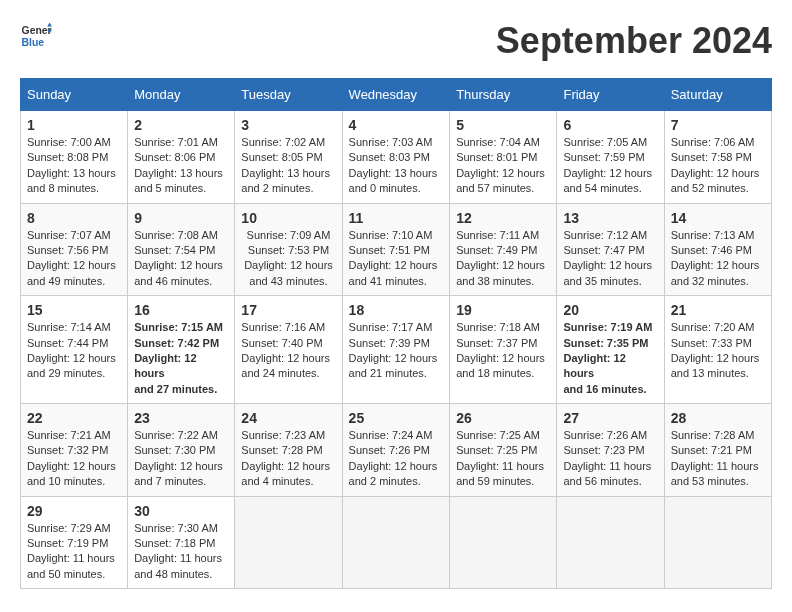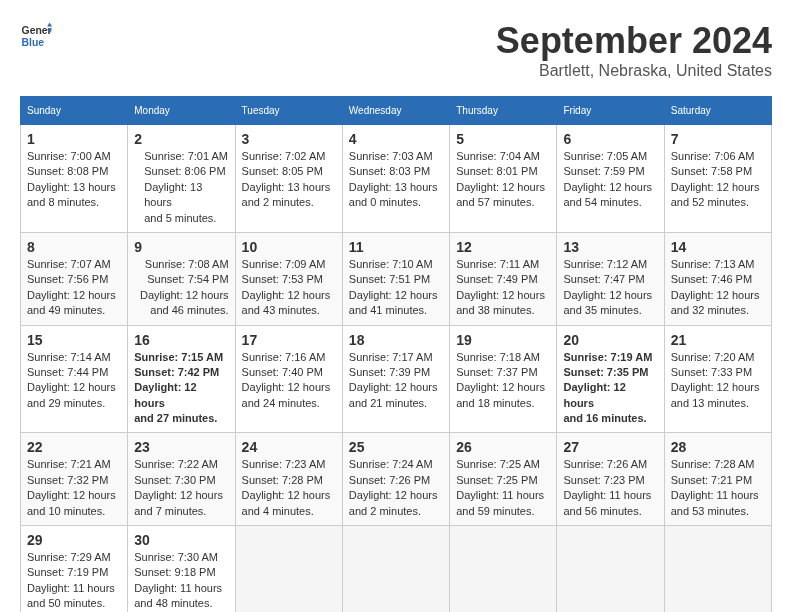--- a/index.html
+++ b/index.html
@@ -40,21 +40,21 @@
     .calendar-table {
       width: 100%;
       border-collapse: collapse;
       font-size: 11px;
     }
     .calendar-table th {
       background-color: #2a6db5;
       color: #fff;
       padding: 8px 6px;
       text-align: left;
-      font-size: 10px;
+      font-size: 13px;
       font-weight: normal;
       border: 1px solid #2a6db5;
     }
     .calendar-table td {
       border: 1px solid #ccc;
       vertical-align: top;
       padding: 6px;
       width: 108px;
       height: 90px;
       background: #fff;
@@ -85,21 +85,20 @@
   <div class="logo">
     <svg class="logo-icon" viewBox="0 0 40 40">
       <text x="2" y="18" font-size="13" font-weight="bold" fill="#333">General</text>
       <text x="2" y="32" font-size="13" font-weight="bold" fill="#2a6db5">Blue</text>
       <polygon points="34,8 40,8 37,3" fill="#2a6db5"></polygon>
       <polygon points="34,12 40,12 37,17" fill="#2a6db5"></polygon>
     </svg>
   </div>
   <div class="title-area">
     <div class="month-title">September 2024</div>
-    <div class="location-title">Bartlett, Nebraska, United States</div>
   </div>
 </div>
 
 <table class="calendar-table">
   <thead>
     <tr>
     <th>Sunday</th>
         <th>Monday</th>
         <th>Tuesday</th>
         <th>Wednesday</th>
@@ -112,21 +111,21 @@
   <tr>
         <td>
           <span class="day-num">1</span>
           <div class="day-info" style="white-space: pre-line;">Sunrise: 7:00 AM
 Sunset: 8:08 PM
 Daylight: 13 hours
 and 8 minutes.</div>
         </td>
         <td>
           <span class="day-num">2</span>
-          <div class="day-info" style="white-space: pre-line; margin-left: 10px;">Sunrise: 7:01 AM
+          <div class="day-info" style="white-space: pre-line;">Sunrise: 7:01 AM
 Sunset: 8:06 PM
 Daylight: 13 hours
 and 5 minutes.</div>
         </td>
         <td>
           <span class="day-num">3</span>
           <div class="day-info" style="white-space: pre-line;">Sunrise: 7:02 AM
 Sunset: 8:05 PM
 Daylight: 13 hours
 and 2 minutes.</div>
@@ -163,28 +162,28 @@
       <tr>
         <td>
           <span class="day-num">8</span>
           <div class="day-info" style="white-space: pre-line;">Sunrise: 7:07 AM
 Sunset: 7:56 PM
 Daylight: 12 hours
 and 49 minutes.</div>
         </td>
         <td>
           <span class="day-num">9</span>
-          <div class="day-info" style="white-space: pre-line; text-align: right;">Sunrise: 7:08 AM
+          <div class="day-info" style="white-space: pre-line;">Sunrise: 7:08 AM
 Sunset: 7:54 PM
 Daylight: 12 hours
 and 46 minutes.</div>
         </td>
         <td>
           <span class="day-num">10</span>
-          <div class="day-info" style="white-space: pre-line;">Sunrise: 7:09 AM
+          <div class="day-info" style="white-space: pre-line; text-align: center;">Sunrise: 7:09 AM
 Sunset: 7:53 PM
 Daylight: 12 hours
 and 43 minutes.</div>
         </td>
         <td>
           <span class="day-num">11</span>
           <div class="day-info" style="white-space: pre-line;">Sunrise: 7:10 AM
 Sunset: 7:51 PM
 Daylight: 12 hours
 and 41 minutes.</div>
@@ -317,21 +316,21 @@
         <td>
           <span class="day-num">29</span>
           <div class="day-info" style="white-space: pre-line;">Sunrise: 7:29 AM
 Sunset: 7:19 PM
 Daylight: 11 hours
 and 50 minutes.</div>
         </td>
         <td>
           <span class="day-num">30</span>
           <div class="day-info" style="white-space: pre-line;">Sunrise: 7:30 AM
-Sunset: 9:18 PM
+Sunset: 7:18 PM
 Daylight: 11 hours
 and 48 minutes.</div>
         </td>
         <td class="empty"></td>
         <td class="empty"></td>
         <td class="empty"></td>
         <td class="empty"></td>
         <td class="empty"></td>
       </tr>
     </tbody>

